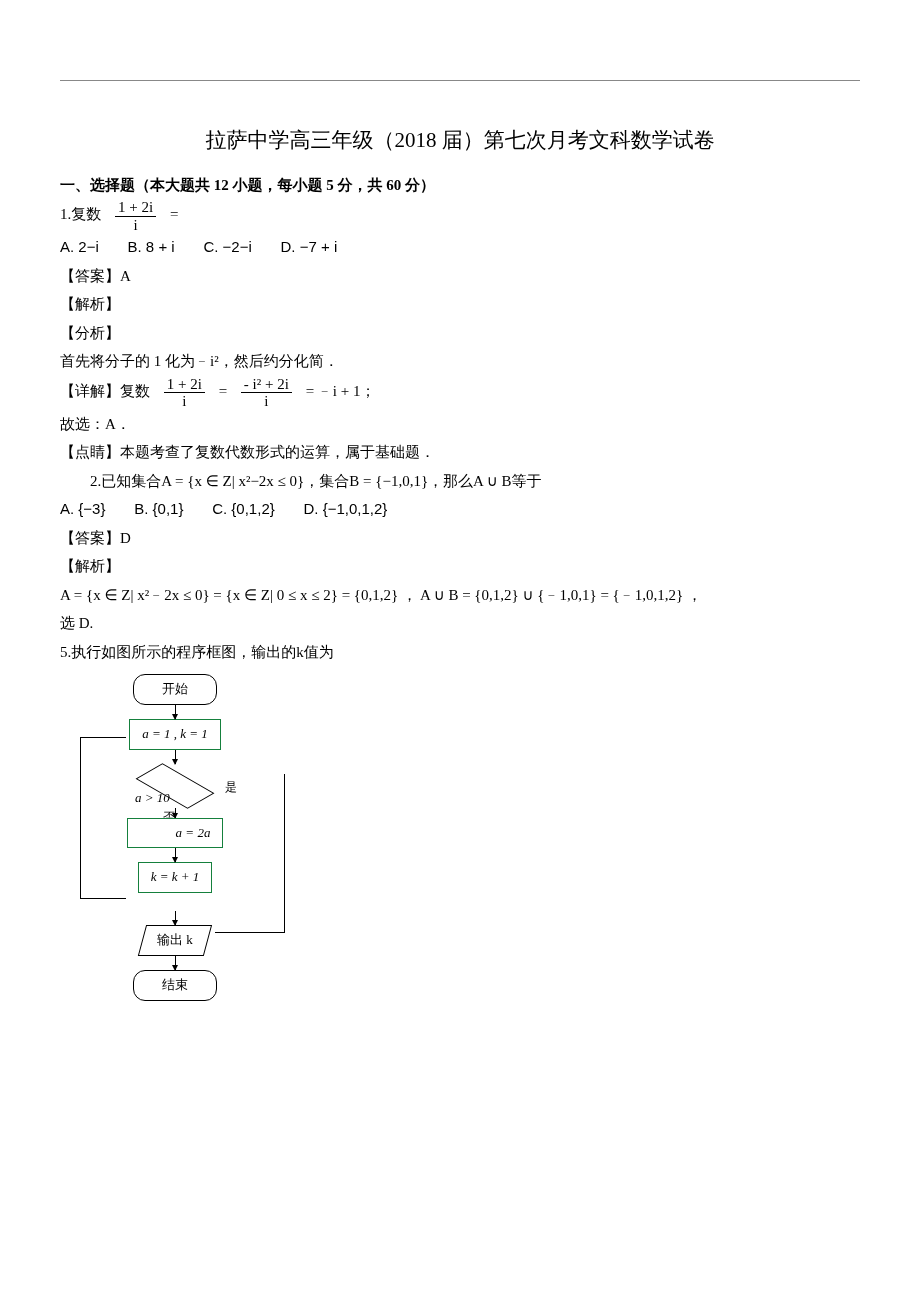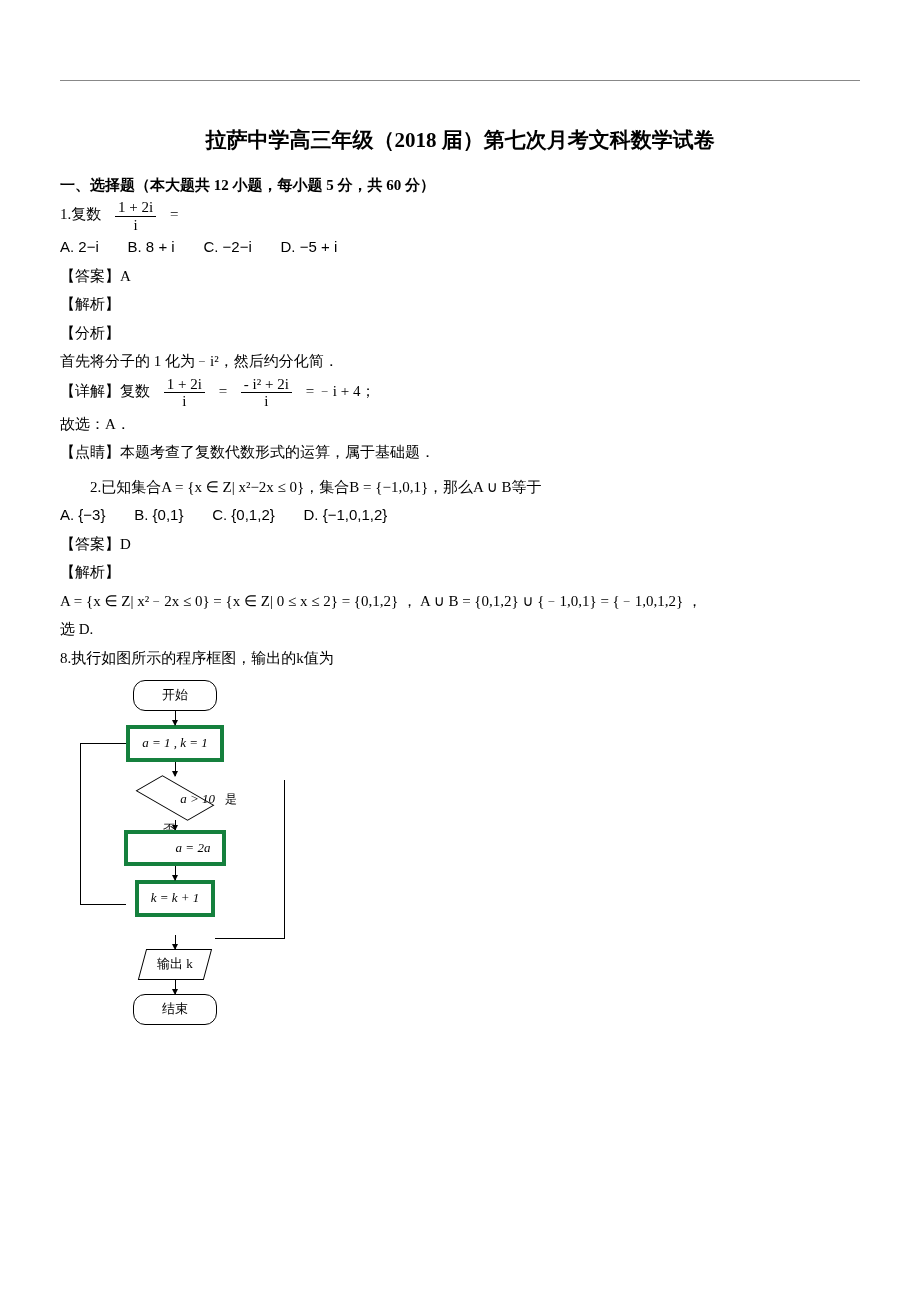--- a/index.html
+++ b/index.html
@@ -12,21 +12,21 @@
     margin: 0;
     padding: 80px 60px 40px 60px;
     box-sizing: border-box;
   }
   .hr-top {
     border-top: 1px solid #888;
     margin: 0 0 40px 0;
   }
   .title {
     font-size: 21px;
-    font-weight: bold;
+    font-weight: normal;
     text-align: center;
     margin-bottom: 10px;
   }
   .section-title {
     font-weight: bold;
   }
   .math {
     font-family: "Times New Roman", serif;
   }
   .frac {
@@ -68,21 +68,21 @@
     align-items: center;
   }
   .fc-oval {
     border: 1px solid #000;
     border-radius: 12px;
     padding: 2px 28px;
     background: #fff;
     font-style: normal;
   }
   .fc-rect {
-    border: 4px solid #15803d;
+    border: 1px solid #15803d;
     padding: 2px 12px;
     background: #fff;
   }
   .fc-diamond-wrap {
     position: relative;
     width: 80px;
     height: 40px;
     margin: 2px 0;
   }
   .fc-diamond {
@@ -99,22 +99,22 @@
     top: 50%;
     width: 56px;
     height: 28px;
     border: 1px solid #000;
     transform: translate(-50%, -50%) rotate(45deg) skew(-15deg, -15deg);
     background: #fff;
   }
   .fc-diamond-text {
     position: absolute;
     width: 100%;
-    text-align: right;
-    top: 9px;
+    text-align: left;
+    top: 20px;
     z-index: 2;
     font-style: italic;
   }
   .fc-arrow {
     width: 1px;
     height: 14px;
     background: #000;
     position: relative;
   }
   .fc-arrow::after {
@@ -182,58 +182,58 @@
     <span class="num math">1 + 2i</span>
     <span class="den math">i</span>
   </span>
   <span class="math"> =</span>
 </div>
 
 <div class="options">
   <span>A.  2−i</span>
   <span>B.  8 + i</span>
   <span>C.  −2−i</span>
-  <span>D.  −5 + i</span>
+  <span>D.  −7 + i</span>
 </div>
 
 <div>【答案】A</div>
 <div>【解析】</div>
 <div>【分析】</div>
 <div>首先将分子的 1 化为﹣i²，然后约分化简．</div>
 
 <div>
   <span>【详解】复数</span>
   <span class="frac">
     <span class="num math">1 + 2i</span>
     <span class="den math">i</span>
   </span>
   <span class="math">=</span>
   <span class="frac">
     <span class="num math">- i² + 2i</span>
     <span class="den math">i</span>
   </span>
-  <span class="math"> = ﹣i + 4；</span>
+  <span class="math"> = ﹣i + 1；</span>
 </div>
 
 <div>故选：A．</div>
 <div>【点睛】本题考查了复数代数形式的运算，属于基础题．</div>
 
-<div class="math indent" style="margin-top:6px;">2.已知集合A = {x ∈ Z| x²−2x ≤ 0}，集合B = {−1,0,1}，那么A ∪ B等于</div>
+<div class="math indent" style="">2.已知集合A = {x ∈ Z| x²−2x ≤ 0}，集合B = {−1,0,1}，那么A ∪ B等于</div>
 <div class="options">
   <span>A.  {−3}</span>
   <span>B.  {0,1}</span>
   <span>C.  {0,1,2}</span>
   <span>D.  {−1,0,1,2}</span>
 </div>
 <div>【答案】D</div>
 <div>【解析】</div>
 <div class="math">A = {x ∈ Z| x²﹣2x ≤ 0} = {x ∈ Z| 0 ≤ x ≤ 2} = {0,1,2} ， A ∪ B = {0,1,2} ∪ {﹣1,0,1} = {﹣1,0,1,2}   ，</div>
 <div>选 D.</div>
 
-<div class="math">8.执行如图所示的程序框图，输出的k值为</div>
+<div class="math">5.执行如图所示的程序框图，输出的k值为</div>
 
 <div class="flowchart">
   <div class="fc-col fc-loop">
 
     <div class="fc-oval">开始</div>
     <div class="fc-arrow"></div>
 
     <div class="fc-rect">a = 1 , k = 1</div>
     <div class="fc-arrow"></div>
 

